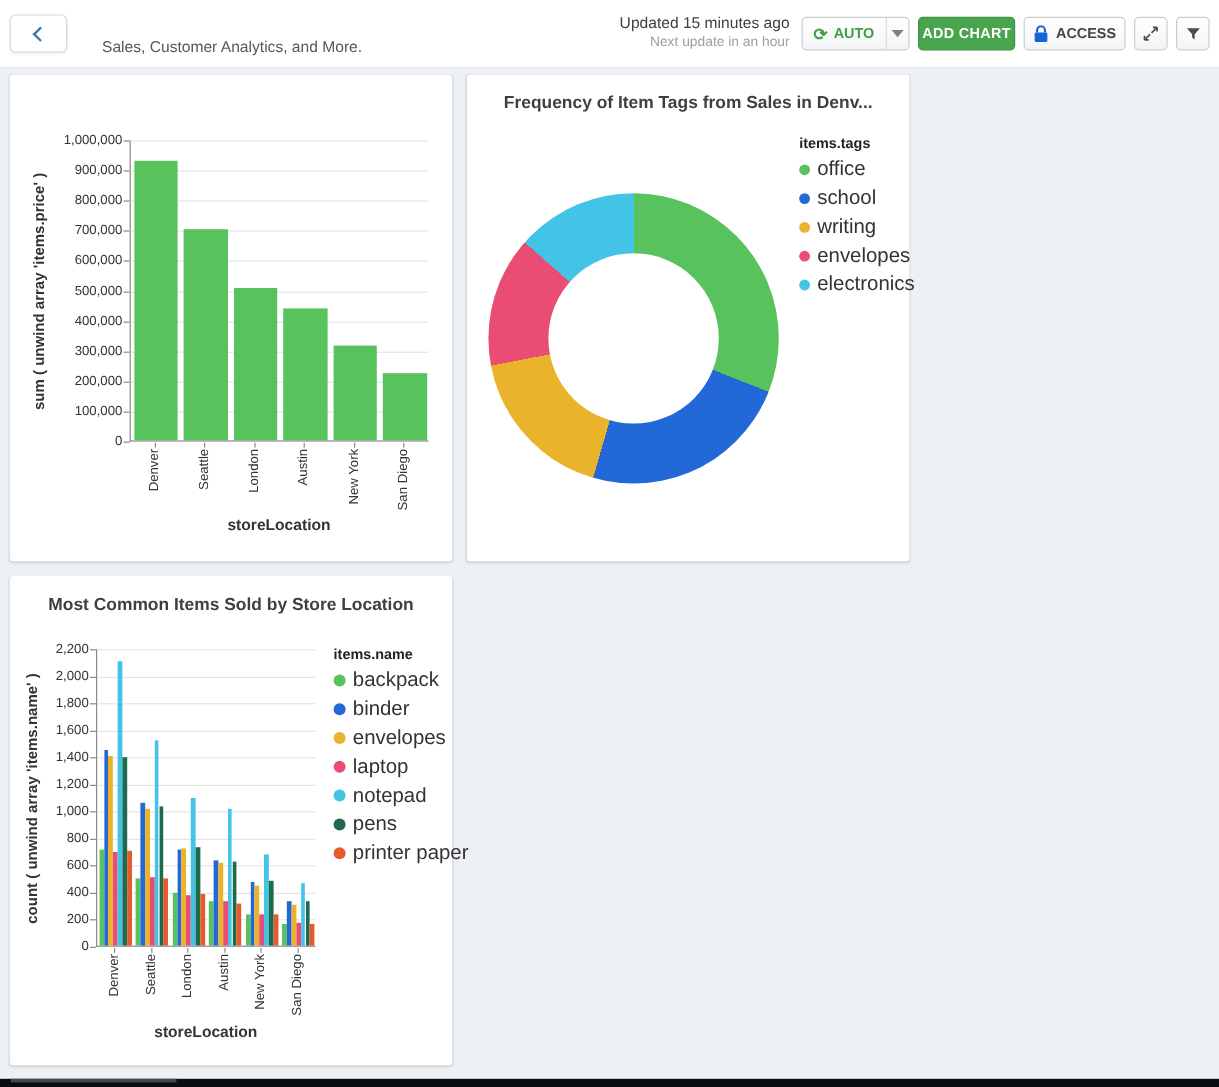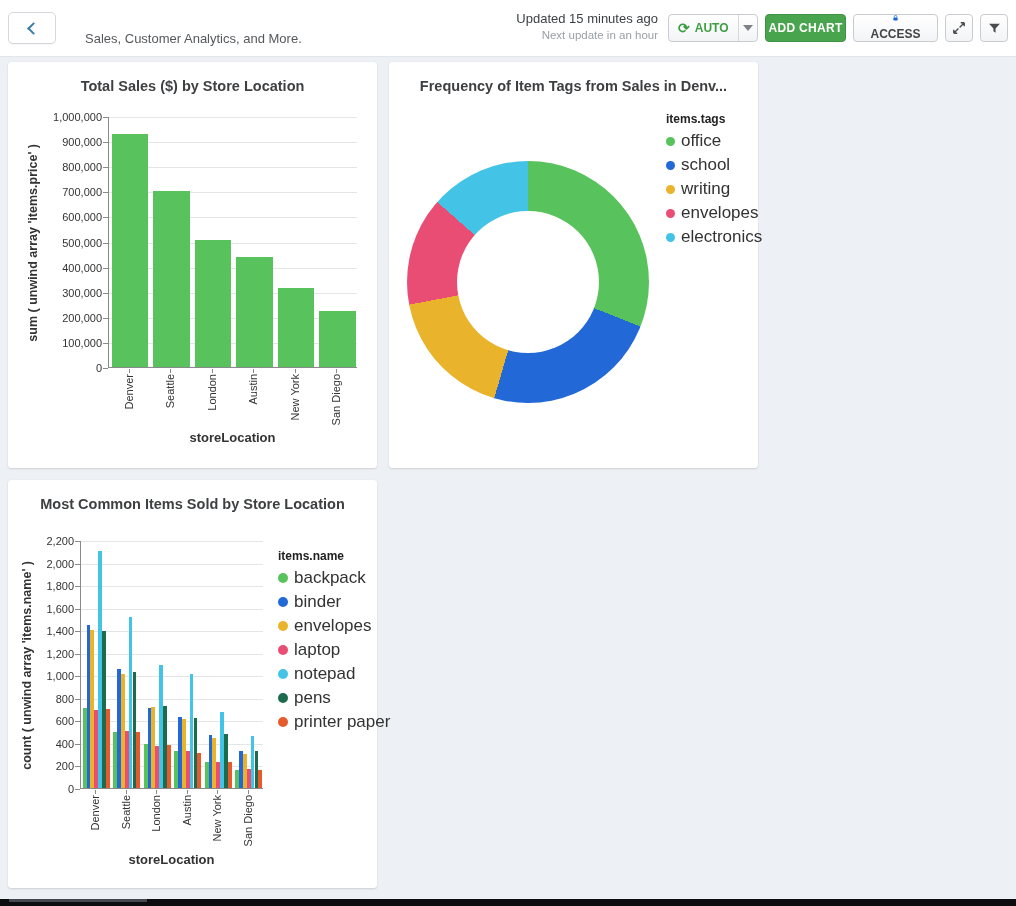--- a/index.html
+++ b/index.html
@@ -29,21 +29,21 @@
   .auto-btn { left:668px; width:90px; padding:0; }
   .auto-main { display:flex; align-items:center; gap:5px; padding:0 9px;
     height:100%; color:#3f9e44; }
   .refresh-glyph { font-size:14px; font-weight:bold; color:#3f9e44; line-height:1; }
   .auto-caret { width:25px; height:100%; border-left:1px solid #d6d9dc;
     display:flex; align-items:center; justify-content:center; }
   .caret-down { width:0; height:0; border-left:5px solid transparent;
     border-right:5px solid transparent; border-top:6px solid #7d8288; }
   .addchart-btn { left:765px; width:81px; background:#49a54d;
     border-color:#3f9144; color:#fff; letter-spacing:.3px; }
-  .access-btn { left:853px; width:85px; gap:6px;flex-direction:column; }
+  .access-btn { left:853px; width:85px; gap:6px; }
   .sq-btn { width:28px; }
   .expand-btn { left:945px; }
   .filter-btn { left:980px; }
 
   
   .card { position:absolute; background:#fff; border-radius:3px;
     box-shadow:0 1px 2px rgba(0,0,0,.13), 0 0 1px rgba(0,0,0,.08); }
   #card1 { left:8px;  top:62px;  width:369px; height:406px; }
   #card2 { left:389px; top:62px; width:369px; height:406px; }
   #card3 { left:8px;  top:480px; width:369px; height:408px; }
@@ -130,21 +130,20 @@
   </div>
 
   <div class="hbtn sq-btn filter-btn">
     <svg width="13" height="13" viewBox="0 0 24 24">
       <path d="M2 3 h20 L14 12 v8 l-4 -3 v-5 Z" fill="#4a4d50"></path>
     </svg>
   </div>
 </div>
 
 <div class="card" id="card1">
-  <div class="chart-title">Total Sales ($) by Store Location</div>
   <div class="ylab-box" style="left:14px; top:55px; width:22px; height:251px;">
     <span class="vert-text ylab">sum ( unwind array 'items.price' )</span>
   </div>
   <div id="plot1" class="plot" style="left:100px; top:55px; width:249px; height:251px;">
       <div class="gridline" style="top: 0px;"></div>
       <div class="gridline" style="top: 25px;"></div>
       <div class="gridline" style="top: 50px;"></div>
       <div class="gridline" style="top: 75px;"></div>
       <div class="gridline" style="top: 100px;"></div>
       <div class="gridline" style="top: 126px;"></div>
@@ -293,21 +292,21 @@
       <div class="bar" style="left: 173.501px; width: 3.83429px; height: 37px; background: rgb(28, 107, 77);"></div>
       <div class="bar" style="left: 24.8357px; width: 3.83429px; height: 79px; background: rgb(229, 91, 45);"></div>
       <div class="bar" style="left: 55.3357px; width: 3.83429px; height: 56px; background: rgb(229, 91, 45);"></div>
       <div class="bar" style="left: 85.8357px; width: 3.83429px; height: 43px; background: rgb(229, 91, 45);"></div>
       <div class="bar" style="left: 116.336px; width: 3.83429px; height: 35px; background: rgb(229, 91, 45);"></div>
       <div class="bar" style="left: 146.836px; width: 3.83429px; height: 26px; background: rgb(229, 91, 45);"></div>
       <div class="bar" style="left: 177.336px; width: 3.83429px; height: 18px; background: rgb(229, 91, 45);"></div>
     </div>
   <div id="axes3"></div>
   <div class="axis-title-x" style="left:72px; top:372px; width:183px;">storeLocation</div>
-  <div class="legend" id="legend3" style="left:270px; top:58px;margin-top:11px;">
+  <div class="legend" id="legend3" style="left:270px; top:58px;">
     <div class="legend-title">items.name</div>
   <div class="legend-item">
         <span class="legend-dot" style="background: rgb(88, 194, 92);"></span>
         <span class="legend-label">backpack</span>
       </div>
       <div class="legend-item">
         <span class="legend-dot" style="background: rgb(34, 104, 214);"></span>
         <span class="legend-label">binder</span>
       </div>
       <div class="legend-item">

